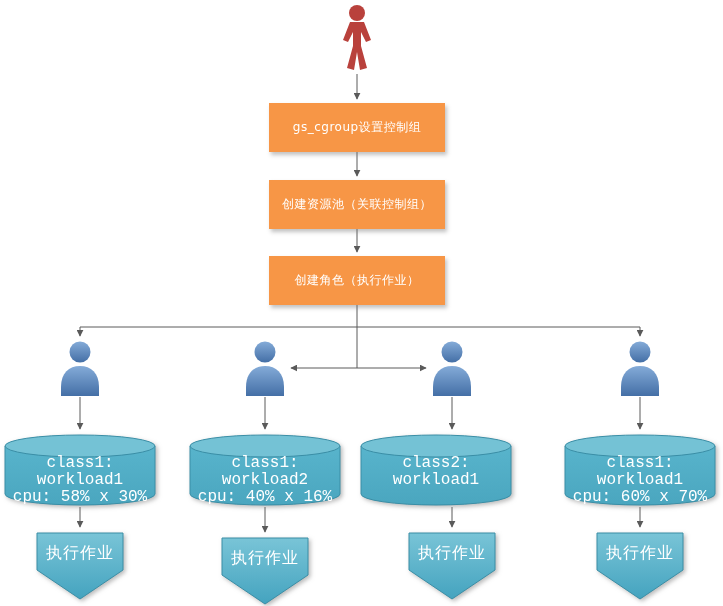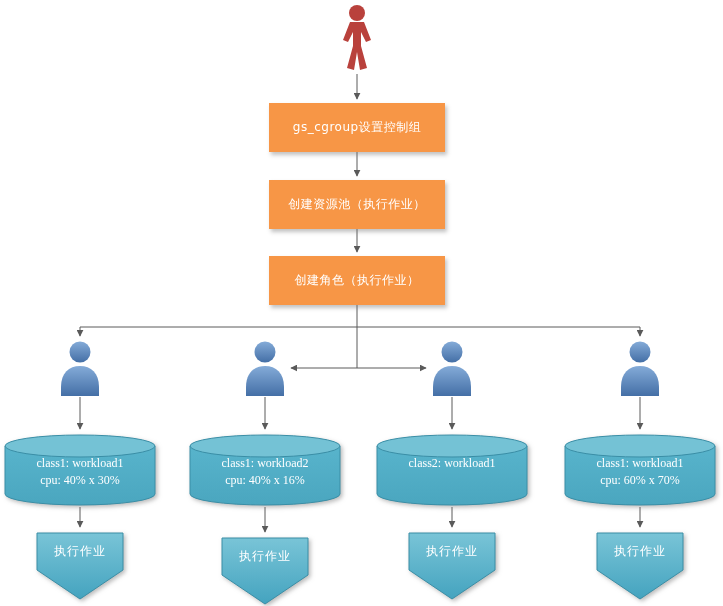--- a/index.html
+++ b/index.html
@@ -9,24 +9,24 @@
           font-family:"DejaVu Sans","Liberation Sans",sans-serif;overflow:hidden}
   .connectors{position:absolute;left:0;top:0;z-index:1}
   .actor-icon{position:absolute;z-index:2;left:337px;top:4px;width:40px;height:68px}
   .step-box{position:absolute;z-index:2;left:269px;width:176px;height:49px;
             background:#f79646;color:#ffffff;display:flex;align-items:center;justify-content:center;
             font-size:12px;letter-spacing:.5px;box-shadow:2px 3px 4px rgba(120,120,120,.45)}
   .user-icon{position:absolute;z-index:2;width:44px;height:56px}
   .cylinder{position:absolute;z-index:2;width:152px;height:72px}
   .cylinder svg,.banner svg{filter:drop-shadow(2px 2px 2px rgba(120,120,120,.5))}
   .cyl-text{position:absolute;top:21px;left:0;right:0;text-align:center;color:#ffffff;
-            font-family:Liberation Serif, serif;font-size:12px;line-height:17px}
+            font-family:Liberation Mono, monospace;font-size:16px;line-height:17px}
   .banner{position:absolute;z-index:2;width:88px;height:68px}
   .banner-text{position:absolute;top:11px;left:0;right:0;text-align:center;color:#ffffff;
-               font-size:12px;letter-spacing:1px}
+               font-size:16px;letter-spacing:1px}
 </style>
 </head>
 <body>
 
 <div class="canvas">
 
   <svg style="position:absolute;width:0;height:0" aria-hidden="true">
     <defs>
       <linearGradient id="gradUser" x1="0" y1="0" x2="0" y2="1">
         <stop offset="0" stop-color="#84abd8"></stop>
@@ -72,37 +72,37 @@
   </svg>
 
   <div class="actor-icon">
     <svg width="40" height="68" viewBox="0 0 40 68">
       <circle cx="20" cy="9" r="8" fill="#b9413c"></circle>
       <path d="M13 18 L27 18 L34 36 L29 38 L24 28 L24 42 L30 64 L23 66 L20 48 L17 66 L10 64 L16 42 L16 28 L11 38 L6 36 Z" fill="#b9413c"></path>
     </svg>
   </div>
 
   <div class="step-box" style="top:103px">gs_cgroup设置控制组</div>
-  <div class="step-box" style="top:180px">创建资源池（执行作业）</div>
+  <div class="step-box" style="top:180px">创建资源池（关联控制组）</div>
   <div class="step-box" style="top:256px">创建角色（执行作业）</div>
 
   <div class="user-icon" style="left:58px;top:340px">
     <svg width="44" height="56" viewBox="0 0 44 56">
       <circle cx="22" cy="12" r="10.5" fill="url(#gradUser)"></circle>
       <path d="M3 56 V47 C3 33 11 26 22 26 C33 26 41 33 41 47 V56 Z" fill="url(#gradUser)"></path>
     </svg>
   </div>
   <div class="cylinder" style="left:4px;top:434px">
     <svg width="152" height="72" viewBox="0 0 152 72">
       <path d="M1 12 V60 a75 11 0 0 0 150 0 V12" fill="url(#gradCyl)" stroke="#3a8ea6"></path>
       <ellipse cx="76" cy="12" rx="75" ry="11" fill="#74c2d5" stroke="#3a8ea6"></ellipse>
     </svg>
     <div class="cyl-text">
       <div>class1: workload1</div>
-      <div>cpu: 40% x 30%</div>
+      <div>cpu: 58% x 30%</div>
     </div>
   </div>
   <div class="banner" style="left:36px;top:532px">
     <svg width="88" height="68" viewBox="0 0 88 68">
       <path d="M1 1 H87 V38 L44 67 L1 38 Z" fill="url(#gradBanner)" stroke="#3a8ea6"></path>
     </svg>
     <div class="banner-text">执行作业</div>
   </div>
 
   <div class="user-icon" style="left:243px;top:340px">
@@ -127,21 +127,21 @@
     </svg>
     <div class="banner-text">执行作业</div>
   </div>
 
   <div class="user-icon" style="left:430px;top:340px">
     <svg width="44" height="56" viewBox="0 0 44 56">
       <circle cx="22" cy="12" r="10.5" fill="url(#gradUser)"></circle>
       <path d="M3 56 V47 C3 33 11 26 22 26 C33 26 41 33 41 47 V56 Z" fill="url(#gradUser)"></path>
     </svg>
   </div>
-  <div class="cylinder" style="left:376px;top:434px">
+  <div class="cylinder" style="left:360px;top:434px">
     <svg width="152" height="72" viewBox="0 0 152 72">
       <path d="M1 12 V60 a75 11 0 0 0 150 0 V12" fill="url(#gradCyl)" stroke="#3a8ea6"></path>
       <ellipse cx="76" cy="12" rx="75" ry="11" fill="#74c2d5" stroke="#3a8ea6"></ellipse>
     </svg>
     <div class="cyl-text">
       <div>class2: workload1</div>
     </div>
   </div>
   <div class="banner" style="left:408px;top:532px">
     <svg width="88" height="68" viewBox="0 0 88 68">

